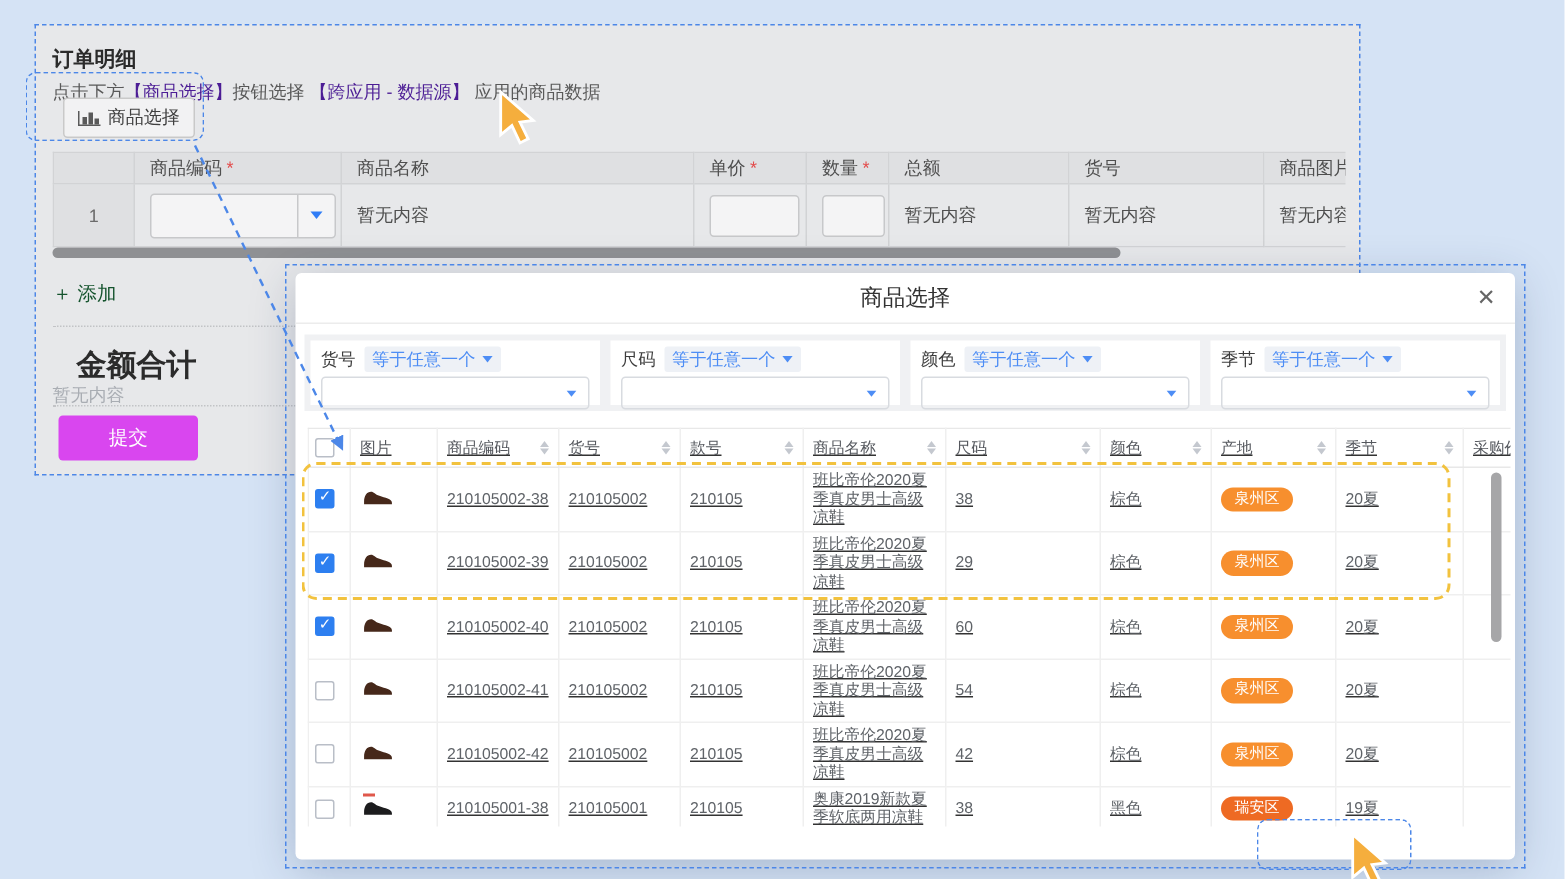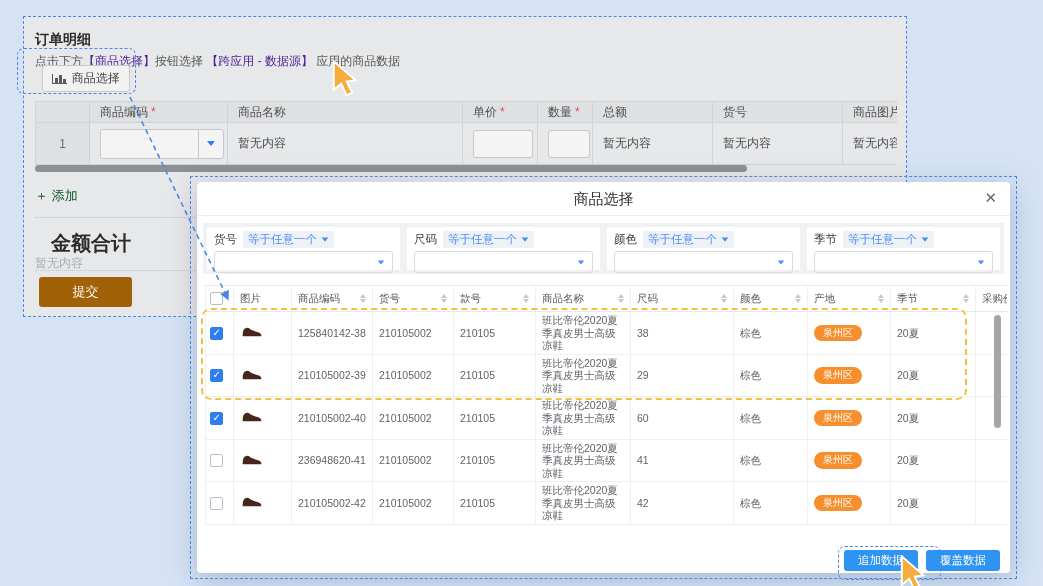--- a/index.html
+++ b/index.html
@@ -37,21 +37,21 @@
   .dropdown .dd-body { flex:1; }
   .dropdown .dd-arr { width:25px; border-left:1px solid #c7c8ca; display:flex; align-items:center; justify-content:center; }
   .caret { width:0; height:0; border-left:4px solid transparent; border-right:4px solid transparent;
            border-top:5px solid #2f7cf6; display:inline-block; }
   .mini-input { height:28px; background:#f4f4f5; border:1px solid #c7c8ca; border-radius:3px; }
   .hscroll { position:absolute; left:11px; top:148px; width:712px; height:7px; background:#8f9093; border-radius:4px; }
   .add-link { position:absolute; left:11px; top:170px; font-size:13px; color:#14532d; cursor:pointer; }
   .dot-div { position:absolute; left:11px; width:852px; border-top:1px dotted #c2c3c6; }
   .amount-title { position:absolute; left:27px; top:213px; font-size:20px; font-weight:bold; color:#2b2b2b; }
   .amount-empty { position:absolute; left:11px; top:238px; font-size:12px; color:#a9adb3; }
-  .submit-btn { position:absolute; left:15px; top:260px; width:93px; height:30px; background:#a16207;
+  .submit-btn { position:absolute; left:15px; top:260px; width:93px; height:30px; background:#d946ef;
                 color:#fff; font-size:13px; border:none; border-radius:3px; cursor:pointer; }
 
   
   .modal { position:absolute; left:197px; top:182px; width:813px; height:391px; background:#fff;
            border-radius:4px; box-shadow:0 6px 30px rgba(30,50,90,.25); z-index:20; }
   .modal-annot { position:absolute; left:190px; top:176px; width:827px; height:403px;
                  border:1.5px dashed #4c87e8; z-index:40; pointer-events:none; }
   .m-head { position:absolute; left:0; top:0; right:0; height:34px; border-bottom:1px solid #ececec; }
   .m-title { text-align:center; line-height:34px; font-size:15px; color:#333; }
   .m-close { position:absolute; right:13px; top:7px; font-size:15px; color:#666; cursor:pointer; }
@@ -62,21 +62,21 @@
   .frow { display:flex; align-items:center; gap:6px; height:18px; }
   .flabel { font-size:11.5px; color:#3c3c3c; }
   .fchip { font-size:11.5px; color:#4d8df5; background:#eef1f6; border-radius:2px; padding:1px 5px;
            display:inline-flex; align-items:center; gap:4px; cursor:pointer; }
   .fchip .caret { border-top-color:#4d8df5; transform:scale(.85); }
   .fselect { margin-top:3px; height:22px; border:1px solid #d8dbe0; border-radius:3px;
              display:flex; align-items:center; justify-content:flex-end; padding-right:7px; cursor:pointer; }
   .fselect .caret { border-top-color:#4d8df5; transform:scale(.8); }
 
   .mtable-wrap { position:absolute; left:8px; top:103px; width:802px; height:266px; overflow:hidden; }
-  table.mtable { border-collapse:collapse; table-layout:fixed; width:830px; }
+  table.mtable { border-collapse:collapse; table-layout:fixed; width:830px;text-decoration:underline; }
   table.mtable th, table.mtable td { border:1px solid #efefef; font-weight:normal; text-align:left;
         font-size:10.5px; color:#5f6368; padding:2px 6px; overflow:hidden; }
   table.mtable th { height:26px; color:#55585e; border-top:1px solid #e8e8e8; border-bottom:1px solid #e8e8e8; }
   table.mtable td { height:29px; line-height:12.5px; }
   .thflex { display:flex; align-items:center; justify-content:space-between; }
   .sort { display:inline-flex; flex-direction:column; gap:1px; }
   .sort i { width:0; height:0; border-left:3.5px solid transparent; border-right:3.5px solid transparent; display:block; }
   .sort .up { border-bottom:4px solid #c4c8cf; }
   .sort .dn { border-top:4px solid #c4c8cf; }
   .cb { width:13px; height:13px; border:1px solid #b9bec7; border-radius:2px; background:#fff;
@@ -321,21 +321,21 @@
               </span>
             </th>
           </tr>
         </thead>
       <tbody id="mbody">
           <tr>
      <td style="padding:2px 4px"><span class="cb checked"></span></td>
      <td><svg width="24" height="13" viewBox="0 0 24 14">
                 <path d="M2 10 C2 6 4 3 7 3 C9 3 10 5 13 6 C17 7.5 22 8 22 11 L22 12 L2 12 Z" fill="#46281a"></path>
               </svg></td>
-     <td>125840142-38</td>
+     <td>210105002-38</td>
      <td>210105002</td>
      <td>210105</td>
      <td>班比帝伦2020夏季真皮男士高级凉鞋</td>
      <td>38</td>
      <td>棕色</td>
      <td><span class="badge" style="background:#f78f2e">泉州区</span></td>
      <td>20夏</td>
      <td></td>
    </tr>
           <tr>
@@ -366,55 +366,66 @@
      <td>棕色</td>
      <td><span class="badge" style="background:#f78f2e">泉州区</span></td>
      <td>20夏</td>
      <td></td>
    </tr>
           <tr>
      <td style="padding:2px 4px"><span class="cb "></span></td>
      <td><svg width="24" height="13" viewBox="0 0 24 14">
                 <path d="M2 10 C2 6 4 3 7 3 C9 3 10 5 13 6 C17 7.5 22 8 22 11 L22 12 L2 12 Z" fill="#46281a"></path>
               </svg></td>
-     <td>236948620-41</td>
+     <td>210105002-41</td>
      <td>210105002</td>
      <td>210105</td>
      <td>班比帝伦2020夏季真皮男士高级凉鞋</td>
-     <td>41</td>
+     <td>54</td>
      <td>棕色</td>
      <td><span class="badge" style="background:#f78f2e">泉州区</span></td>
      <td>20夏</td>
      <td></td>
    </tr>
           <tr>
      <td style="padding:2px 4px"><span class="cb "></span></td>
      <td><svg width="24" height="13" viewBox="0 0 24 14">
                 <path d="M2 10 C2 6 4 3 7 3 C9 3 10 5 13 6 C17 7.5 22 8 22 11 L22 12 L2 12 Z" fill="#46281a"></path>
               </svg></td>
      <td>210105002-42</td>
      <td>210105002</td>
      <td>210105</td>
      <td>班比帝伦2020夏季真皮男士高级凉鞋</td>
      <td>42</td>
      <td>棕色</td>
      <td><span class="badge" style="background:#f78f2e">泉州区</span></td>
      <td>20夏</td>
      <td></td>
    </tr>
+          <tr>
+     <td style="padding:2px 4px"><span class="cb "></span></td>
+     <td><i class="mark"></i><svg width="24" height="13" viewBox="0 0 24 14">
+                <path d="M2 10 C2 6 4 3 7 3 C9 3 10 5 13 6 C17 7.5 22 8 22 11 L22 12 L2 12 Z" fill="#1c1c1e"></path>
+              </svg></td>
+     <td>210105001-38</td>
+     <td>210105001</td>
+     <td>210105</td>
+     <td>奥康2019新款夏季软底两用凉鞋</td>
+     <td>38</td>
+     <td>黑色</td>
+     <td><span class="badge" style="background:#ee6a23">瑞安区</span></td>
+     <td>19夏</td>
+     <td></td>
+   </tr>
         </tbody>
     </table>
   </div>
   <div class="hl-rect"></div>
   <div class="vscroll"></div>
 
-  <div class="m-footer">
-    <button class="f-btn">追加数据</button>
-    <button class="f-btn">覆盖数据</button>
-  </div>
 </div>
 <div class="modal-annot"></div>
 <div class="append-annot"></div>
 
 <svg class="overlay-svg" width="1043" height="586">
   <defs>
     <marker id="ah" markerWidth="7" markerHeight="7" refX="5" refY="3" orient="auto">
       <path d="M0,0 L6,3 L0,6 Z" fill="#4c87e8"></path>
     </marker>
   </defs>

